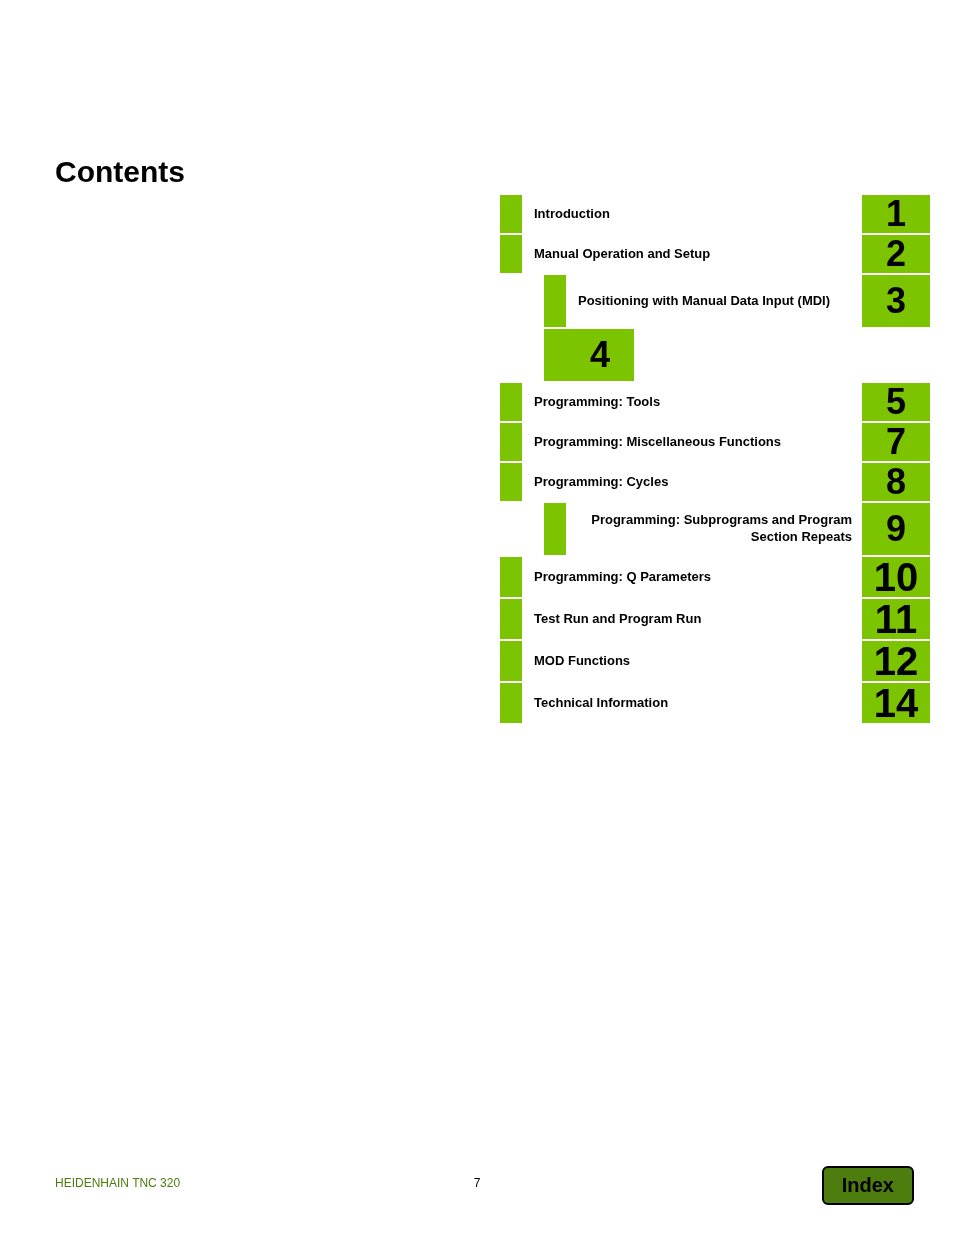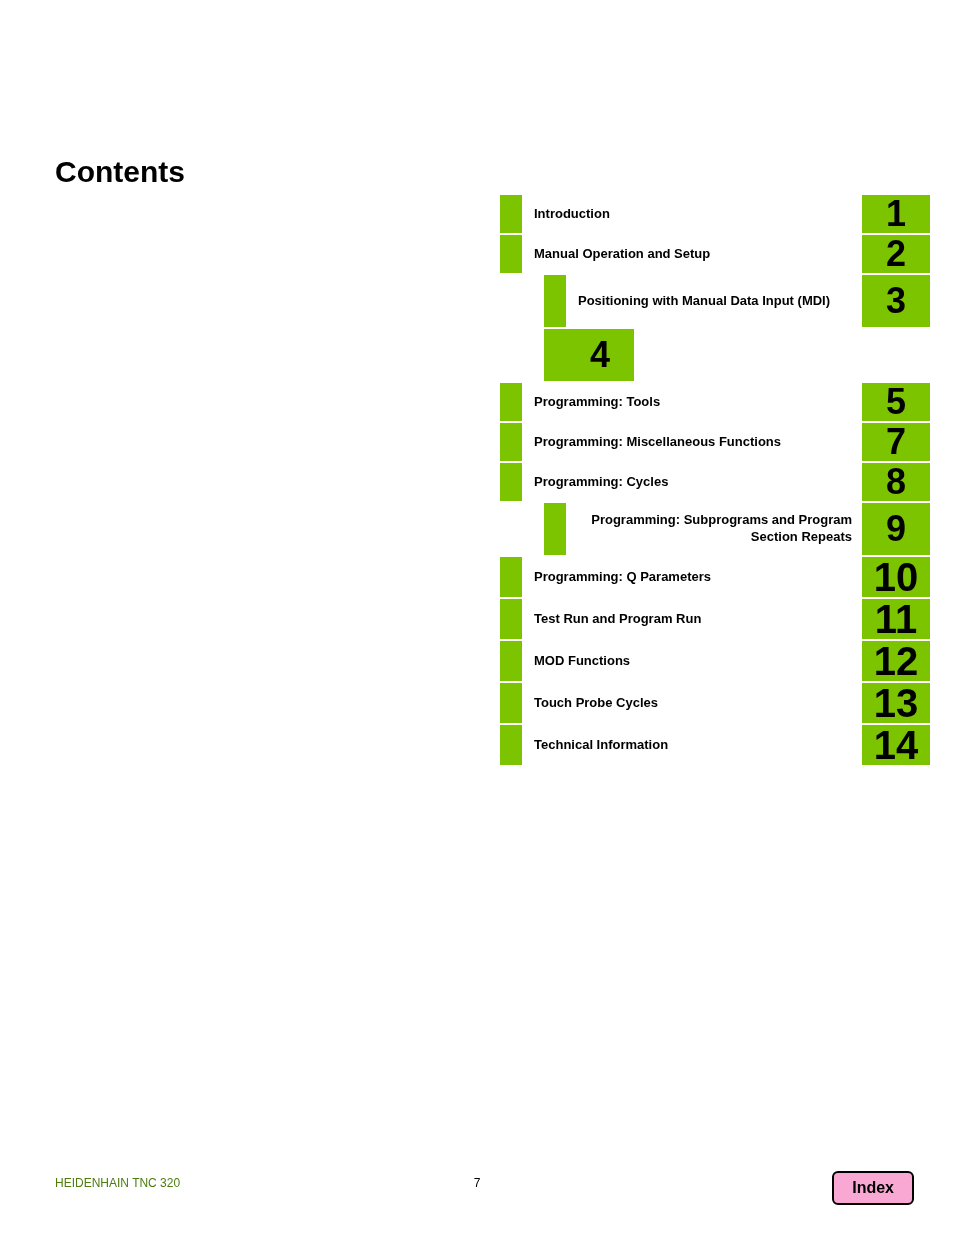--- a/index.html
+++ b/index.html
@@ -99,24 +99,24 @@
       color: #000000;
     }
 
     .index-button {
       position: absolute;
       bottom: 30px;
       right: 40px;
       border: 2px solid #000000;
       border-radius: 6px;
       padding: 6px 18px;
-      font-size: 16px;
-      font-weight: bold;
-      color: #000000;
-      background: #f9a8d4;
+      font-size: 20px;
+      font-weight: bold;
+      color: #000000;
+      background: #4d7c0f;
     }
   </style>
 </head>
 <body>
 
 <h1 class="page-title">Contents</h1>
 
 <div class="toc-container">
 <div class="toc-item">
       <div class="toc-left-bar"></div>
@@ -210,29 +210,20 @@
       <div class="toc-text-area">
         <span class="toc-label">MOD Functions</span>
       </div>
       <div class="toc-number-box">
         <span class="toc-number toc-number-large">12</span>
       </div>
     </div>
     <div class="toc-item">
       <div class="toc-left-bar"></div>
       <div class="toc-text-area">
-        <span class="toc-label">Touch Probe Cycles</span>
-      </div>
-      <div class="toc-number-box">
-        <span class="toc-number toc-number-large">13</span>
-      </div>
-    </div>
-    <div class="toc-item">
-      <div class="toc-left-bar"></div>
-      <div class="toc-text-area">
         <span class="toc-label">Technical Information</span>
       </div>
       <div class="toc-number-box">
         <span class="toc-number toc-number-large">14</span>
       </div>
     </div>
   </div>
 
 <div class="footer-left">HEIDENHAIN TNC 320</div>
 <div class="footer-center">7</div>

